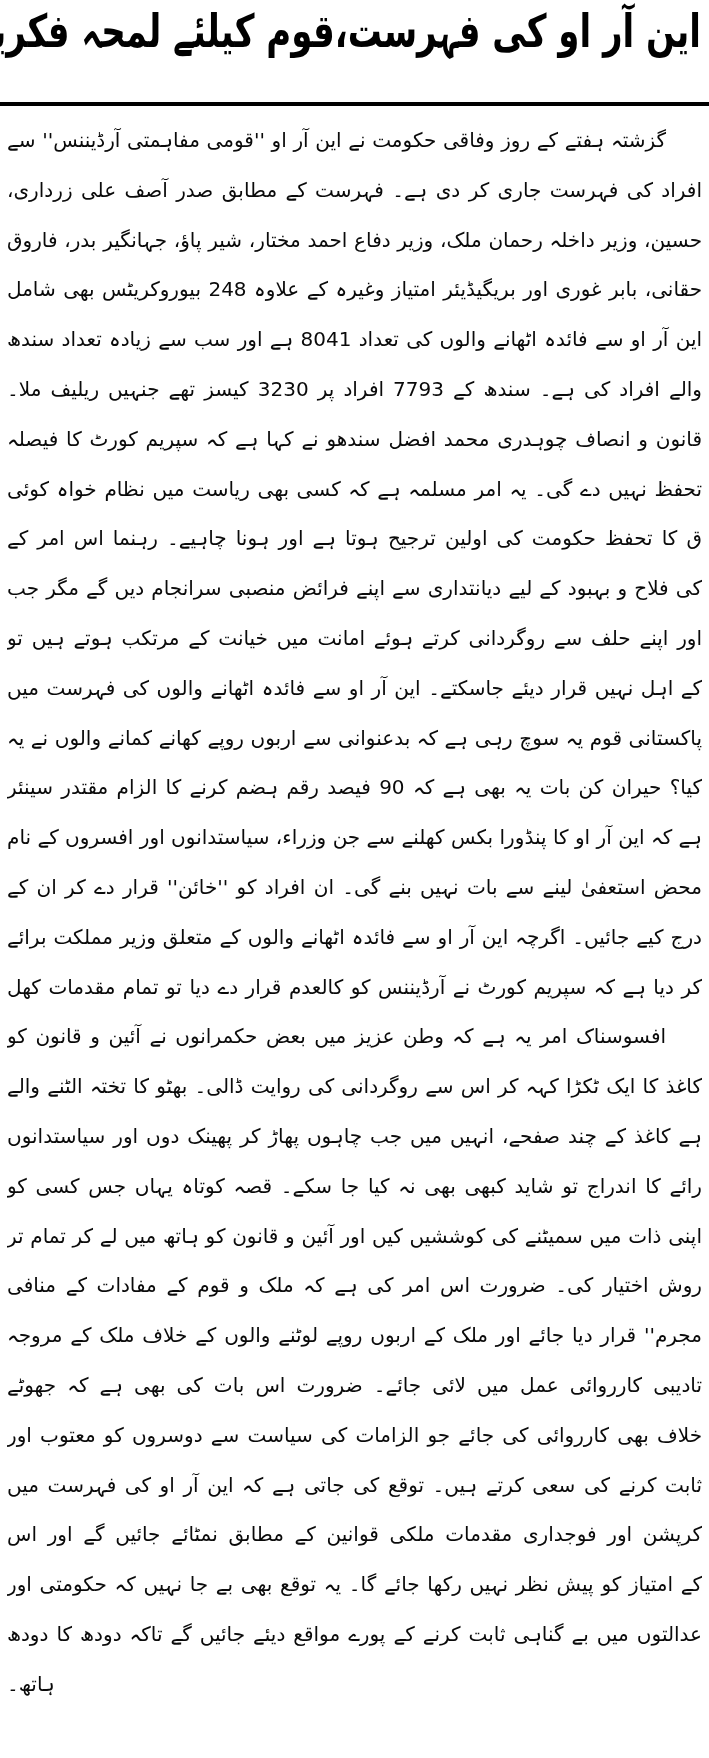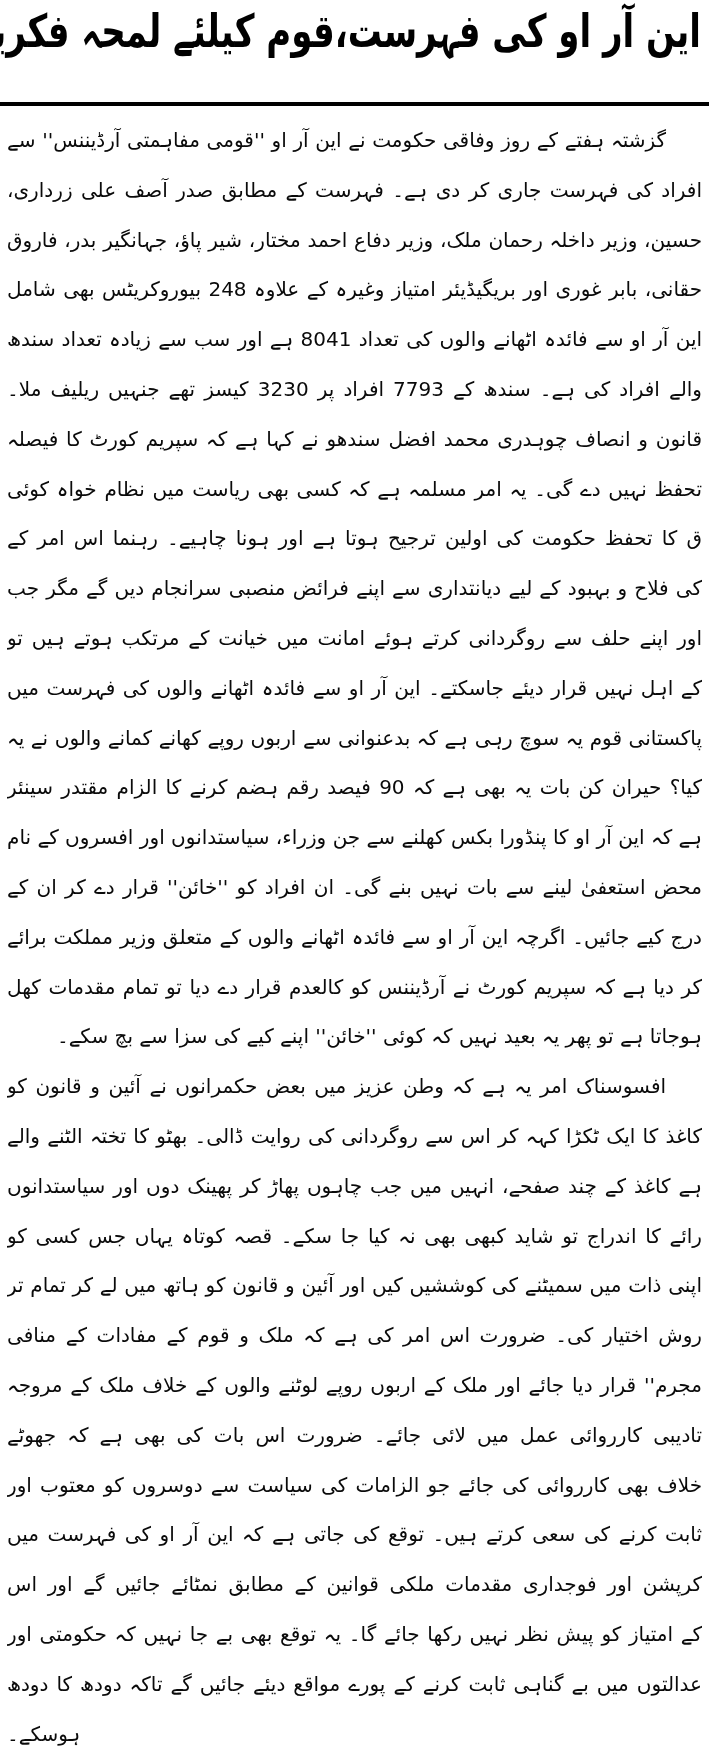--- a/index.html
+++ b/index.html
@@ -70,32 +70,31 @@
         <div class="line">ق کا تحفظ حکومت کی اولین ترجیح ہوتا ہے اور ہونا چاہیے۔ رہنما اس امر کے حلفاً پابند ہوتے ہیں کہ وہ اپنی قوم</div>
         <div class="line">کی فلاح و بہبود کے لیے دیانتداری سے اپنے فرائض منصبی سرانجام دیں گے مگر جب یہی رہنما ریاستی آئین</div>
         <div class="line">اور اپنے حلف سے روگردانی کرتے ہوئے امانت میں خیانت کے مرتکب ہوتے ہیں تو قومی سطح پر رہنمائی</div>
         <div class="line">کے اہل نہیں قرار دیئے جاسکتے۔ این آر او سے فائدہ اٹھانے والوں کی فہرست میں اہم نام دیکھ کر پوری</div>
         <div class="line">پاکستانی قوم یہ سوچ رہی ہے کہ بدعنوانی سے اربوں روپے کھانے کمانے والوں نے یہ سب کچھ کیسے اور کیوں</div>
         <div class="line">کیا؟ حیران کن بات یہ بھی ہے کہ 90 فیصد رقم ہضم کرنے کا الزام مقتدر سینئر قیادت کے سر ہے۔ قوم کا خیال</div>
         <div class="line">ہے کہ این آر او کا پنڈورا بکس کھلنے سے جن وزراء، سیاستدانوں اور افسروں کے نام سامنے آئے ہیں ان سے</div>
         <div class="line">محض استعفیٰ لینے سے بات نہیں بنے گی۔ ان افراد کو ''خائن'' قرار دے کر ان کے خلاف باقاعدہ مقدمات</div>
         <div class="line">درج کیے جائیں۔ اگرچہ این آر او سے فائدہ اٹھانے والوں کے متعلق وزیر مملکت برائے قانون نے واضح</div>
         <div class="line">کر دیا ہے کہ سپریم کورٹ نے آرڈیننس کو کالعدم قرار دے دیا تو تمام مقدمات کھل جائیں گے۔ اگر ایسا</div>
-        <div class="line">ہوجاتا ہے تو پھر یہ بعید نہیں کہ کوئی ''خائن'' اپنے کیے کی سزا سے بچ سکے۔</div>
       </div>
     <div class="para second">
         <div class="line">افسوسناک امر یہ ہے کہ وطن عزیز میں بعض حکمرانوں نے آئین و قانون کو اپنے دور اقتدار میں محض</div>
         <div class="line">کاغذ کا ایک ٹکڑا کہہ کر اس سے روگردانی کی روایت ڈالی۔ بھٹو کا تختہ الٹنے والے ضیاالحق نے کہا تھا آئین کیا</div>
         <div class="line">ہے کاغذ کے چند صفحے، انہیں میں جب چاہوں پھاڑ کر پھینک دوں اور سیاستدانوں کے بارے میں ان کی</div>
         <div class="line">رائے کا اندراج تو شاید کبھی بھی نہ کیا جا سکے۔ قصہ کوتاہ یہاں جس کسی کو بھی اقتدار ملا اس نے تمام اختیارات</div>
         <div class="line">اپنی ذات میں سمیٹنے کی کوششیں کیں اور آئین و قانون کو ہاتھ میں لے کر تمام تر ضابطے پس پشت ڈالنے کی</div>
         <div class="line">روش اختیار کی۔ ضرورت اس امر کی ہے کہ ملک و قوم کے مفادات کے منافی اقدامات کرنے والوں کو ''قومی</div>
         <div class="line">مجرم'' قرار دیا جائے اور ملک کے اربوں روپے لوٹنے والوں کے خلاف ملک کے مروجہ قوانین کے تحت</div>
         <div class="line">تادیبی کارروائی عمل میں لائی جائے۔ ضرورت اس بات کی بھی ہے کہ جھوٹے مقدمات بنانے والوں کے</div>
         <div class="line">خلاف بھی کارروائی کی جائے جو الزامات کی سیاست سے دوسروں کو معتوب اور خود کو دیانتدار اور پاکباز</div>
         <div class="line">ثابت کرنے کی سعی کرتے ہیں۔ توقع کی جاتی ہے کہ این آر او کی فہرست میں مندرج شخصیات کے خلاف</div>
         <div class="line">کرپشن اور فوجداری مقدمات ملکی قوانین کے مطابق نمٹائے جائیں گے اور اس سلسلے میں کسی بڑے چھوٹے</div>
         <div class="line">کے امتیاز کو پیش نظر نہیں رکھا جائے گا۔ یہ توقع بھی بے جا نہیں کہ حکومتی اور سیاسی پارٹیوں کے رہنماؤں کو</div>
         <div class="line">عدالتوں میں بے گناہی ثابت کرنے کے پورے مواقع دیئے جائیں گے تاکہ دودھ کا دودھ اور پانی کا پانی</div>
-        <div class="line">ہوسکے۔</div>
+        <div class="line">ہاتھ۔</div>
       </div>
   </div>
 </div>
 
 </body></html>

